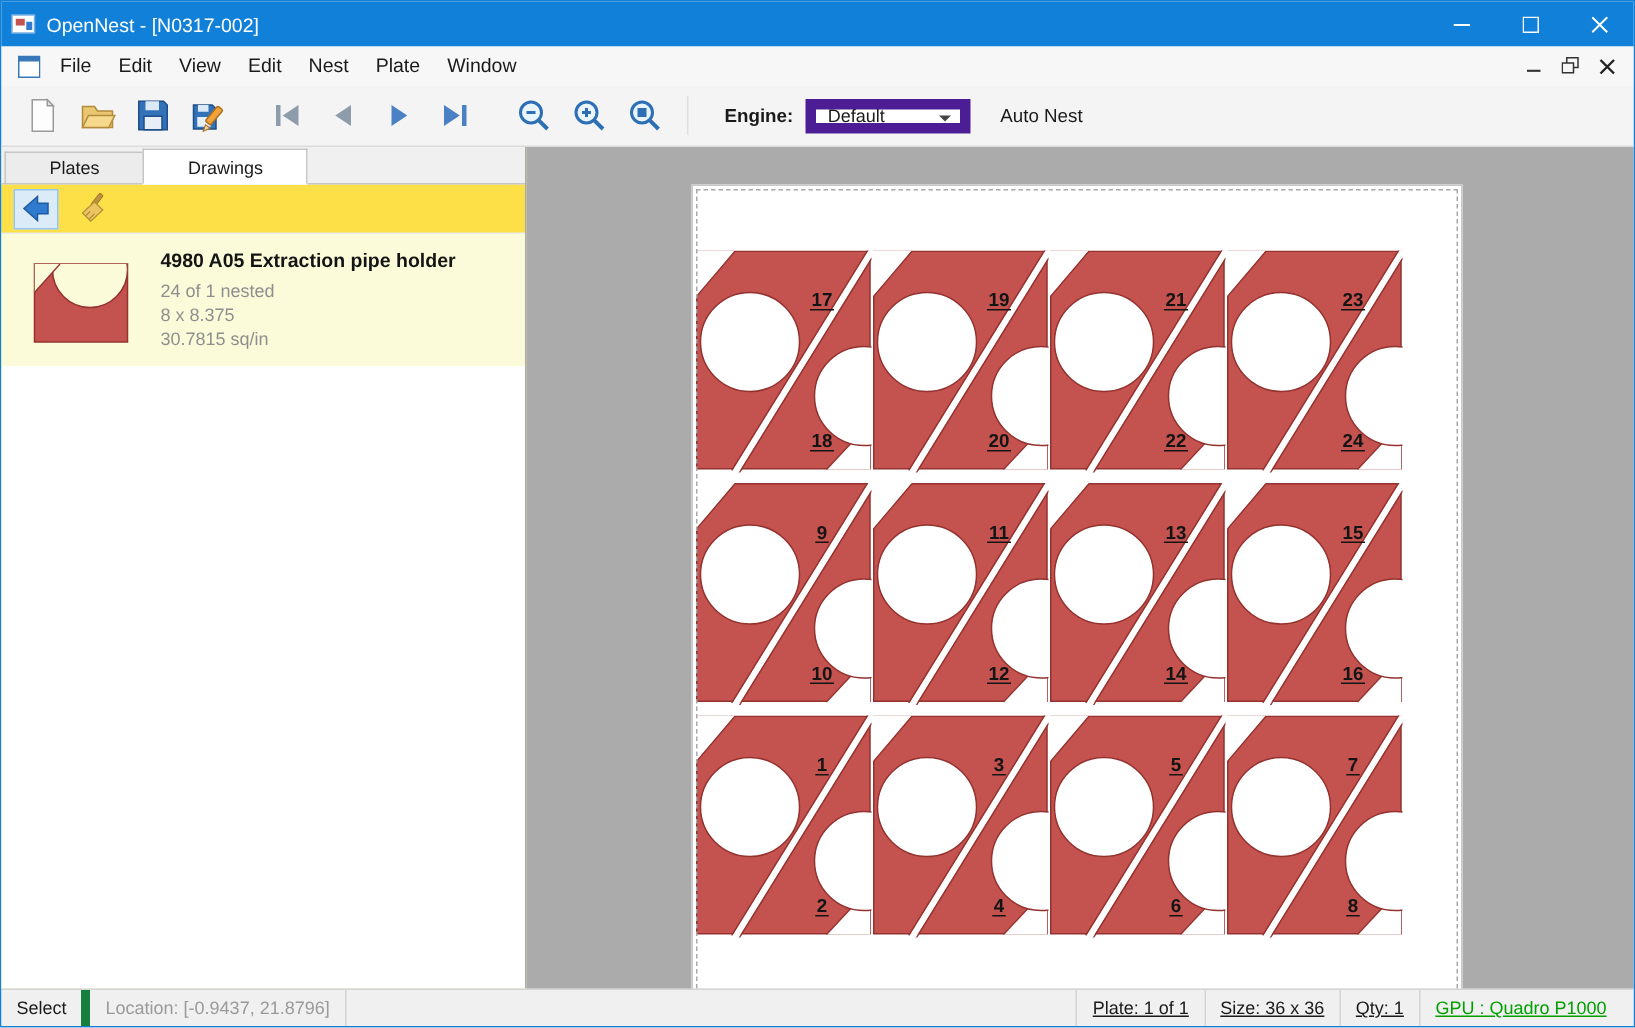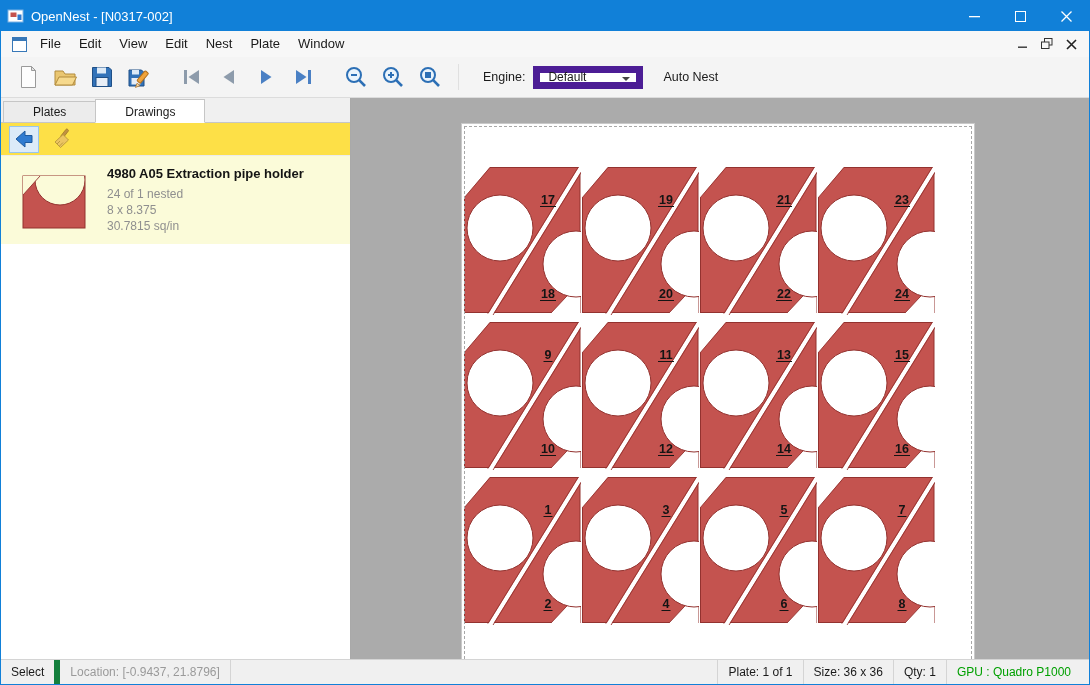--- a/index.html
+++ b/index.html
@@ -22,21 +22,21 @@
   .menu-item { padding:0 9px; font-size:13px; line-height:26px; }
   .mb-fill { flex:1; }
   .mdi-btn { width:24px; height:22px; display:flex; align-items:center; justify-content:center; }
 
   
   .toolbar { height:41px; background:#f4f4f4; border-bottom:1px solid #dcdcdc; display:flex;
              align-items:center; flex:0 0 41px; padding:0 8px; }
   .tbtn { width:37px; height:35px; display:flex; align-items:center; justify-content:center; }
   .tb-gap { width:16px; }
   .vsep { width:1px; height:26px; background:#e0e0e0; margin:0 10px; }
-  .engine-label { font-weight:normal; font-size:12.5px; margin:0 8px 0 14px; }
+  .engine-label { font-weight:bold; font-size:12.5px; margin:0 8px 0 14px; }
   .combo { width:110px; height:23px; background:#fff; border:7px solid #4c1d95; display:flex;
            align-items:center; justify-content:space-between; padding-left:8px; font-size:12px; }
   .caret { width:0; height:0; border:4px solid transparent; border-top-color:#444; margin:7px 6px 0 0; }
   .autonest { margin-left:20px; font-size:12.5px; }
 
   
   .content { flex:1; display:flex; min-height:0; }
   .sidebar { width:350px; flex:0 0 350px; background:#fde047; border-right:1px solid #a9a9a9;
              display:flex; flex-direction:column; }
   .tabstrip { height:25px; background:#f0f0f0; border-bottom:1px solid #c6c6c6; display:flex;
@@ -66,21 +66,21 @@
   svg text.pnum { font-family:"Liberation Sans", sans-serif; font-size:12.5px; font-weight:bold;
                   fill:#141414; text-anchor:middle; }
 
   
   .statusbar { height:25px; background:#f0f0f0; border-top:1px solid #d4d4d4; display:flex;
                align-items:stretch; flex:0 0 25px; font-size:12px; }
   .sb-cell { display:flex; align-items:center; padding:0 10px; white-space:nowrap; }
   .sb-mode { min-width:50px; border-right:6px solid #15803d; }
   .sb-loc { color:#9a9a9a; border-right:1px solid #d4d4d4; }
   .sb-fill { flex:1; }
-  .bl { border-left:1px solid #d4d4d4; }
+  .bl { border-left:1px solid #d4d4d4;text-decoration:underline; }
   .sb-gpu { color:var(--gpu,#00a000); padding-right:18px; }
 </style>
 <style>.pf{fill:#c4534f} .pst{stroke:#93322f} .cutw{fill:#ffffff} .cuty{fill:#fbfbd9} .sw{stroke:#ffffff}</style></head>
 <body>
 
 <div class="window">
 
   <div class="titlebar">
     <span class="app-icon">
       <svg width="18" height="18">

